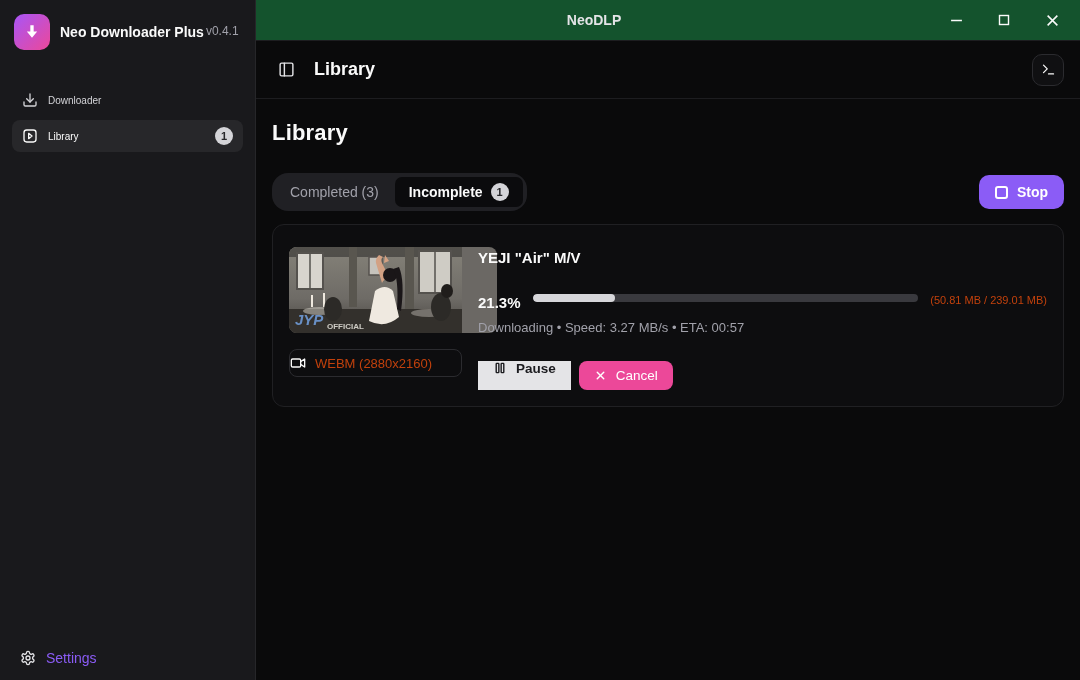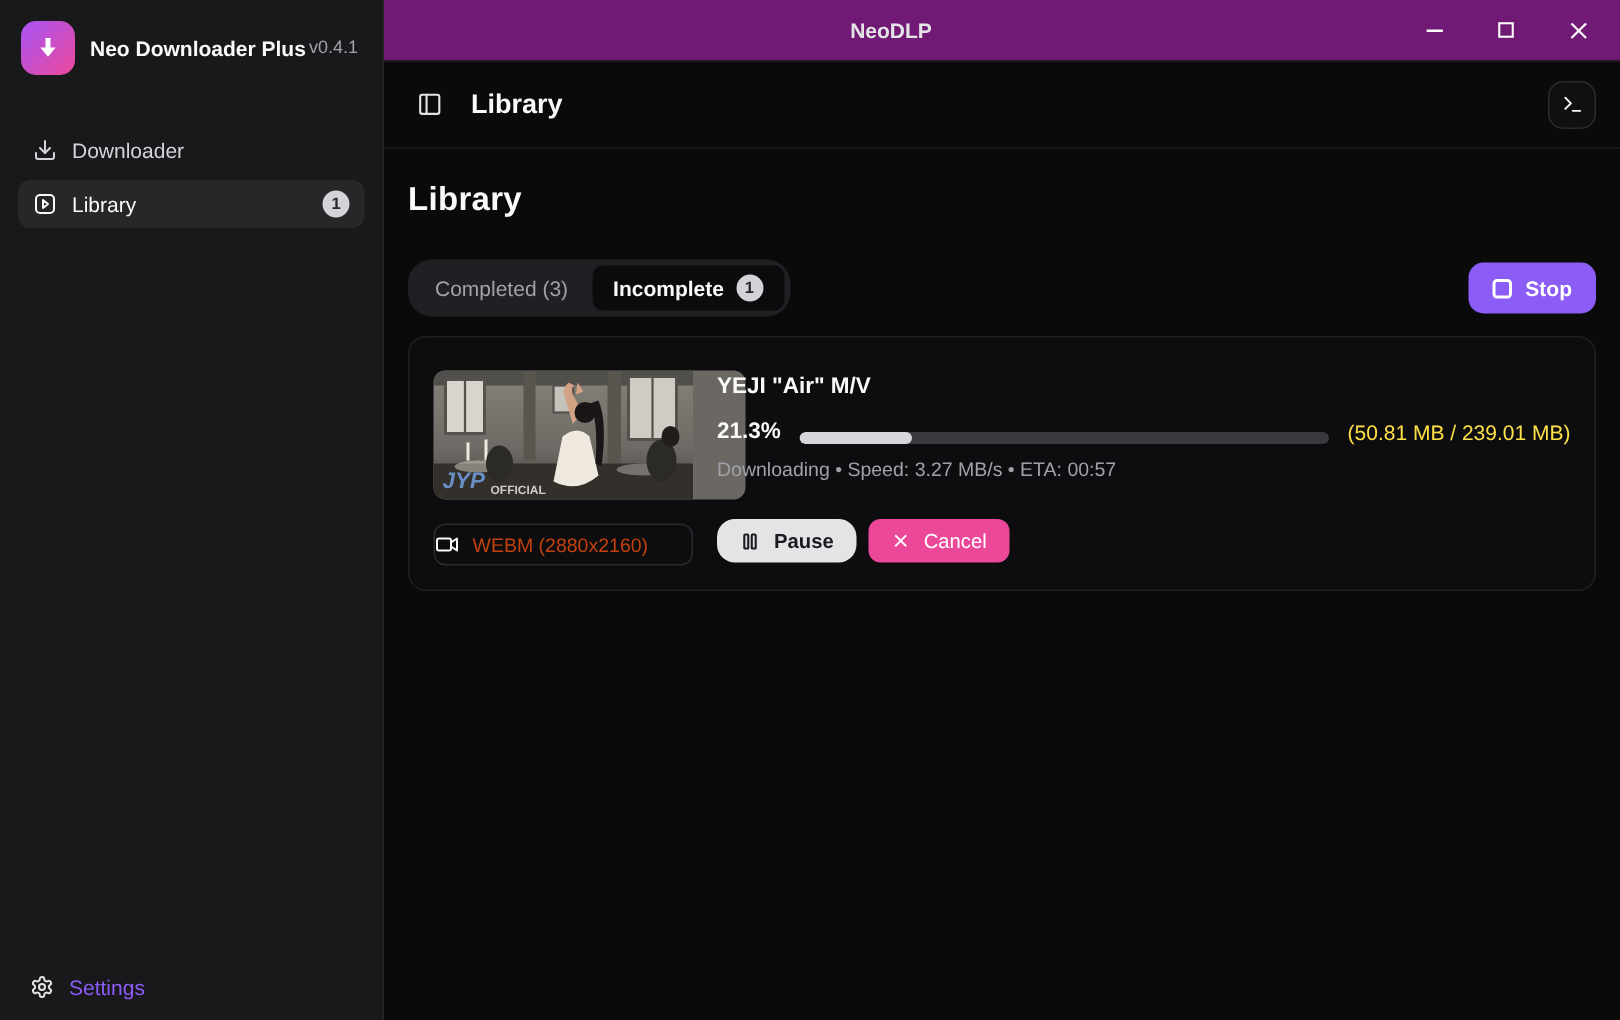--- a/index.html
+++ b/index.html
@@ -30,40 +30,40 @@
   .app-title-block { display:flex; flex-direction:row; gap:2px;text-align:center; }
   .app-name { font-size:14px; font-weight:bold; color:#fafafa; }
   .app-version { font-size:12px; color:#a1a1aa; }
 
   .nav { padding:20px 12px 0 12px; display:flex; flex-direction:column; gap:4px; }
   .nav-item {
     display:flex; align-items:center; gap:10px;
     height:32px; padding:0 10px; border-radius:8px;
     color:#d4d4d8; cursor:default;
   }
-  .nav-item .nav-label { flex:1; font-size:14px; }
+  .nav-item .nav-label { flex:1; font-size:10px; }
   .nav-item.active { background:#27272a; color:#fafafa; }
   .nav-badge {
     width:18px; height:18px; border-radius:50%;
     background:#d4d4d8; color:#27272a;
     font-size:11px; font-weight:bold;
     display:flex; align-items:center; justify-content:center;
   }
   .sidebar-spacer { flex:1; }
   .sidebar-footer { padding:12px 20px 14px 20px; }
   .settings-item { display:flex; align-items:center; gap:10px; color:#8b5cf6; cursor:default; }
 
   
   .main { flex:1; display:flex; flex-direction:column; min-width:0; }
 
   .titlebar {
     height:41px; flex:0 0 41px;
     display:flex; align-items:center;
     border-bottom:1px solid #1d1d20;
-    background:#701a75;
+    background:#14532d;
   }
   .titlebar-title { flex:1; text-align:center; font-weight:bold; font-size:14px; color:#e4e4e7; }
   .window-controls { display:flex; width:148px; flex:0 0 148px; height:100%; }
   .win-btn { width:48px; height:100%; display:flex; align-items:center; justify-content:center; color:#fafafa; }
 
   .view-header {
     height:58px; flex:0 0 58px;
     display:flex; align-items:center;
     padding:0 16px;
     border-bottom:1px solid #1d1d20;
@@ -116,31 +116,31 @@
     margin-top:6px; background:#6b6864;
   }
   .format-badge {
     margin-top:16px; height:28px;
     border:1px solid #2b2b2f; border-radius:8px;
     display:flex; align-items:center; gap:9px;
     font-size:13px; color:#c2410c; background:transparent;
   }
   .card-right { flex:1; min-width:0; display:flex; flex-direction:column; }
   .dl-title { font-size:15px; font-weight:bold; margin-top:8px; }
-  .progress-row { display:flex; align-items:flex-end; gap:12px; margin-top:13px; }
+  .progress-row { display:flex; align-items:flex-start; gap:12px; margin-top:28px; }
   .dl-percent { font-size:15px; font-weight:bold; white-space:nowrap; }
   .progress-track { flex:1; height:8px; border-radius:99px; background:#39393e; overflow:hidden; }
   .progress-fill { height:100%; border-radius:99px; background:#d6d6da; }
-  .dl-size { font-size:14px; color:#fde047; white-space:nowrap; }
+  .dl-size { font-size:11px; color:#c2410c; white-space:nowrap; }
   .dl-status { margin-top:9px; font-size:13px; color:#a1a1aa; }
   .dl-actions { margin-top:26px; display:flex; gap:8px; }
   .pause-btn {
-    display:flex; align-items:center; gap:9px;
+    display:flex; align-items:flex-start; gap:9px;
     background:#e4e4e7; color:#1b1b1f;
-    border:none; border-radius:12px;
+    border:none; border-radius:0;
     height:29px; padding:0 15px;
     font-size:13.5px; font-weight:bold; font-family:inherit; cursor:default;
   }
   .cancel-btn {
     display:flex; align-items:center; gap:9px;
     background:#ec4899; color:#fff;
     border:none; border-radius:8px;
     height:29px; padding:0 15px;
     font-size:13.5px; font-weight:normal; font-family:inherit; cursor:default;
   }

